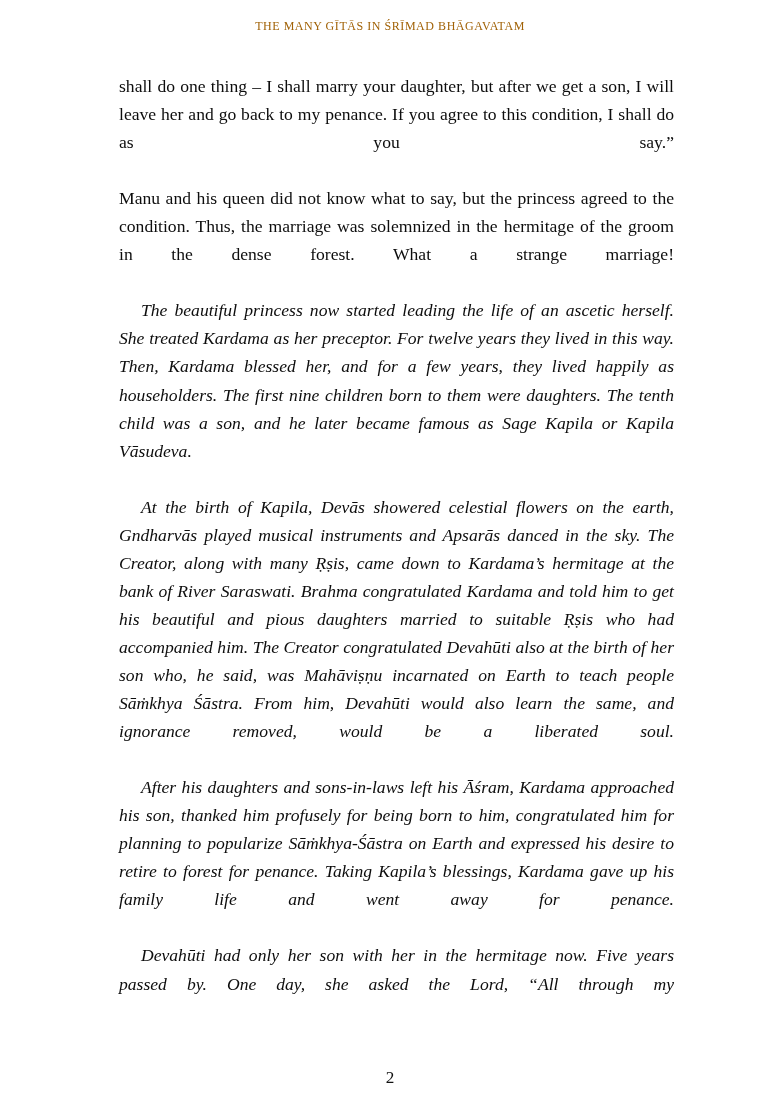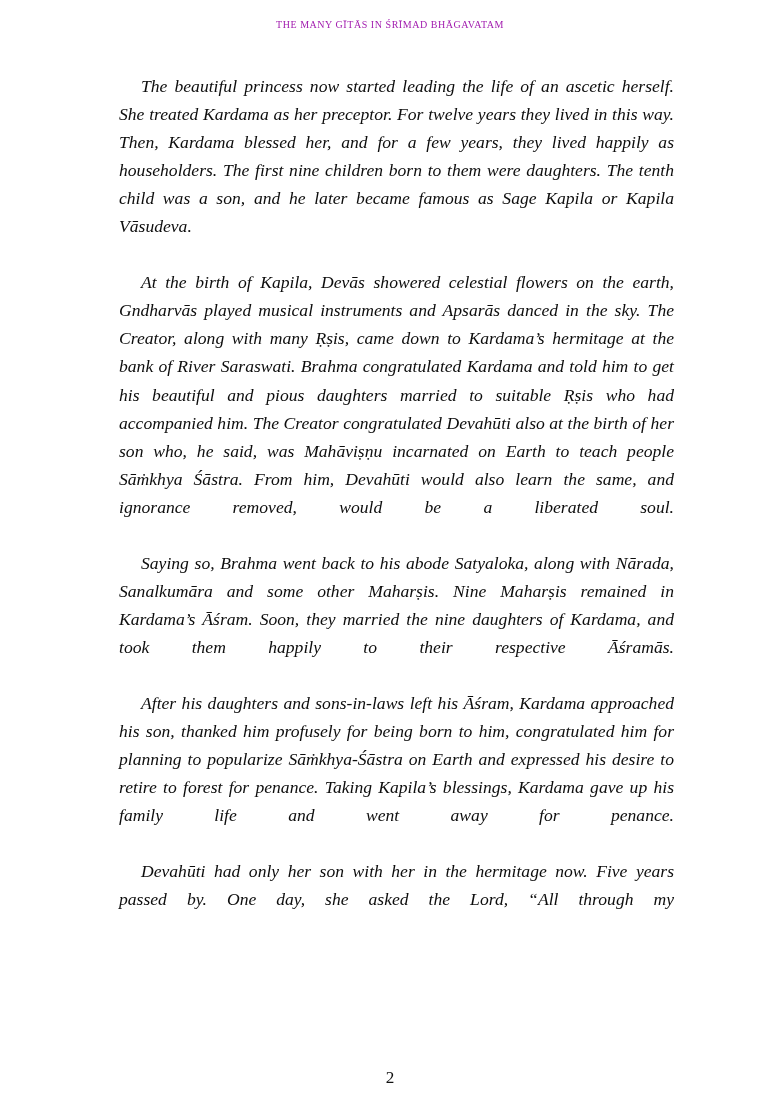--- a/index.html
+++ b/index.html
@@ -23,23 +23,23 @@
   }
 
   
   .running-head {
     position: absolute;
     top: 19px;
     left: 0;
     right: 0;
     text-align: center;
     font-family: "Liberation Serif", "DejaVu Serif", serif;
-    font-size: 10px;
+    font-size: 12px;
     letter-spacing: 0.55px;
-    color: #a21caf;
+    color: #a16207;
     white-space: nowrap;
   }
 
   
   .text-block {
     position: absolute;
     left: 119px;
     top: 72px;
     width: 555px;
   }
@@ -80,27 +80,28 @@
 </style>
 </head>
 <body>
 
 <div class="page">
 
   <div class="running-head">THE MANY GĪTĀS IN ŚRĪMAD BHĀGAVATAM</div>
 
   <div class="text-block">
 
+    <p class="para flush">shall do one thing – I shall marry your daughter, but after we get a son, I will leave her and go back to my penance. If you agree to this condition, I shall do as you say.”</p>
 
+    <p class="para flush">Manu and his queen did not know what to say, but the princess agreed to the condition. Thus, the marriage was solemnized in the hermitage of the groom in the dense forest. What a strange marriage!</p>
 
     <p class="para indent">The beautiful princess now started leading the life of an ascetic herself. She treated Kardama as her preceptor. For twelve years they lived in this way. Then, Kardama blessed her, and for a few years, they lived happily as householders. The first nine children born to them were daughters. The tenth child was a son, and he later became famous as Sage Kapila or Kapila Vāsudeva.</p>
 
     <p class="para indent">At the birth of Kapila, Devās showered celestial flowers on the earth, Gndharvās played musical instruments and Apsarās danced in the sky. The Creator, along with many Ṛṣis, came down to Kardama’s hermitage at the bank of River Saraswati. Brahma congratulated Kardama and told him to get his beautiful and pious daughters married to suitable Ṛṣis who had accompanied him. The Creator congratulated Devahūti also at the birth of her son who, he said, was Mahāviṣṇu incarnated on Earth to teach people Sāṁkhya Śāstra. From him, Devahūti would also learn the same, and ignorance removed, would be a liberated soul.</p>
 
-    <p class="para indent">Saying so, Brahma went back to his abode Satyaloka, along with Nārada, Sanalkumāra and some other Maharṣis. Nine Maharṣis remained in Kardama’s Āśram. Soon, they married the nine daughters of Kardama, and took them happily to their respective Āśramās.</p>
 
     <p class="para indent">After his daughters and sons-in-laws left his Āśram, Kardama approached his son, thanked him profusely for being born to him, congratulated him for planning to popularize Sāṁkhya-Śāstra on Earth and expressed his desire to retire to forest for penance. Taking Kapila’s blessings, Kardama gave up his family life and went away for penance.</p>
 
     <p class="para indent">Devahūti had only her son with her in the hermitage now. Five years passed by. One day, she asked the Lord, “All through my</p>
 
   </div>
 
   <div class="folio">2</div>
 
 </div>

